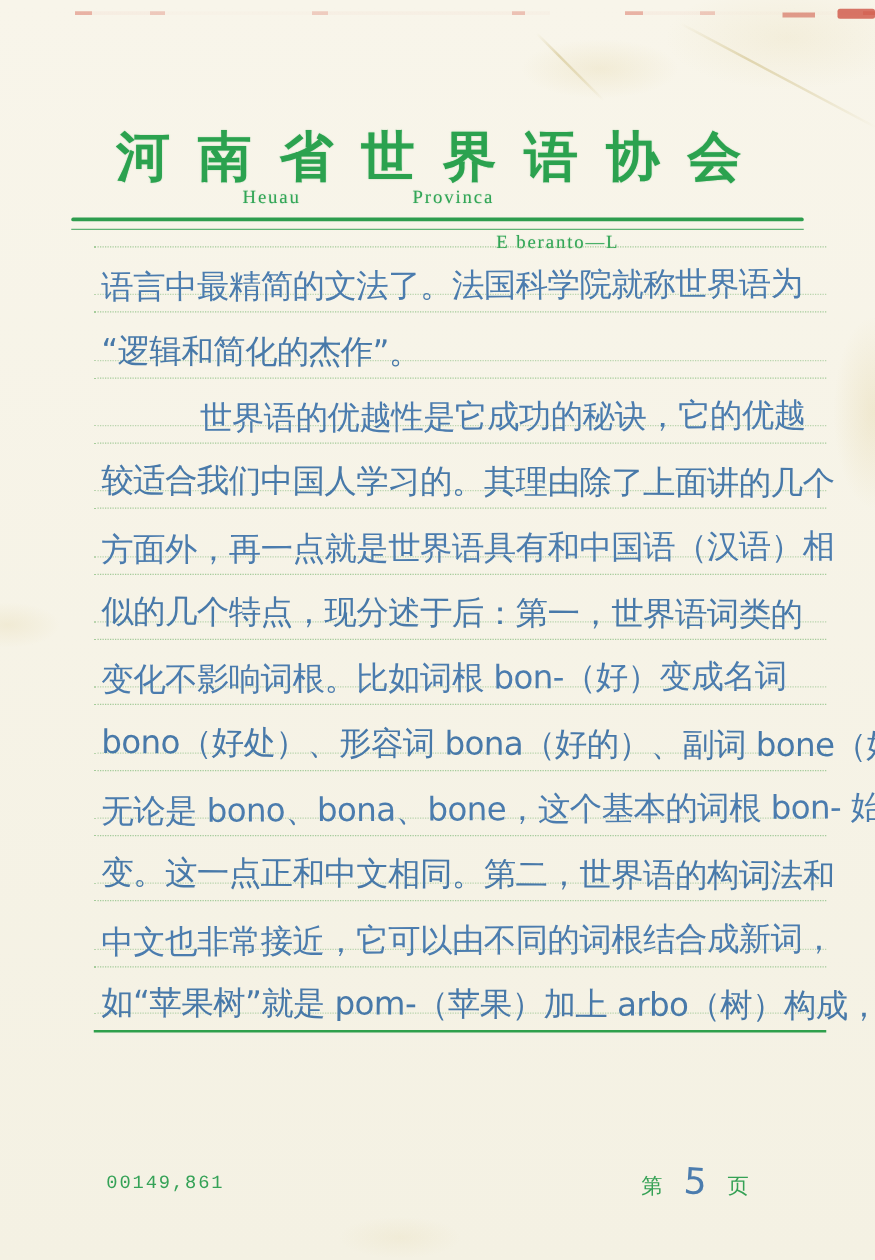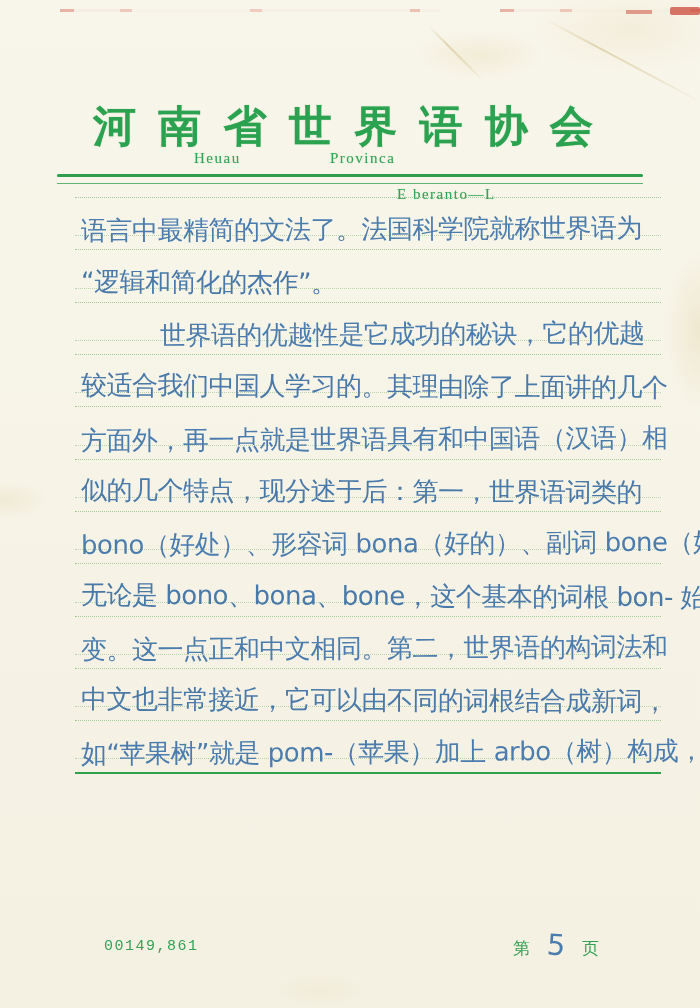--- a/index.html
+++ b/index.html
@@ -51,21 +51,21 @@
     display:flex;align-items:flex-end;padding:0 0 5px 6px;}
   .row::after{content:"";position:absolute;left:0;right:0;bottom:13px;
     border-top:1px dotted rgba(110,176,104,.45);}
   .row:last-child{border-bottom:2px solid #2fa04c;}
   .row:nth-child(3){padding-left:68px;justify-content:center;}
   .hw{position:relative;z-index:2;font-size:26px;line-height:30px;letter-spacing:-0.5px;
     white-space:nowrap;color:#4b7cae;font-family:"DejaVu Sans",sans-serif;}
   .row:nth-child(odd) .hw{transform:rotate(-0.3deg);}
   .row:nth-child(even) .hw{transform:rotate(0.25deg);color:#4879a9;}
   
-  .serial{position:absolute;left:104px;top:938px;color:#35a257;
+  .serial{position:absolute;left:85px;top:938px;color:#35a257;
     font-family:"Liberation Mono","DejaVu Sans Mono",monospace;font-size:15px;letter-spacing:1.5px;}
   .pgf{position:absolute;top:937px;color:#35a155;
     font-family:"Liberation Serif","DejaVu Serif",serif;font-size:17px;}
   .pg-prefix{left:513px;} .pg-suffix{left:582px;}
   .pg-num{position:absolute;left:547px;top:928px;color:#4b7cae;font-size:29px;
     font-family:"DejaVu Sans",sans-serif;transform:rotate(4deg);}
 </style>
 </head>
 <body>
 
@@ -105,20 +105,23 @@
     <div class="row">
         <span class="hw">较适合我们中国人学习的。其理由除了上面讲的几个</span>
       </div>
     <div class="row">
         <span class="hw">方面外，再一点就是世界语具有和中国语（汉语）相</span>
       </div>
     <div class="row">
         <span class="hw">似的几个特点，现分述于后：第一，世界语词类的</span>
       </div>
     <div class="row">
+        <span class="hw">变化不影响词根。比如词根 bon-（好）变成名词</span>
+      </div>
+    <div class="row">
         <span class="hw">bono（好处）、形容词 bona（好的）、副词 bone（好々地），</span>
       </div>
     <div class="row">
         <span class="hw">无论是 bono、bona、bone，这个基本的词根 bon- 始终不</span>
       </div>
     <div class="row">
         <span class="hw">变。这一点正和中文相同。第二，世界语的构词法和</span>
       </div>
     <div class="row">
         <span class="hw">中文也非常接近，它可以由不同的词根结合成新词，</span>

